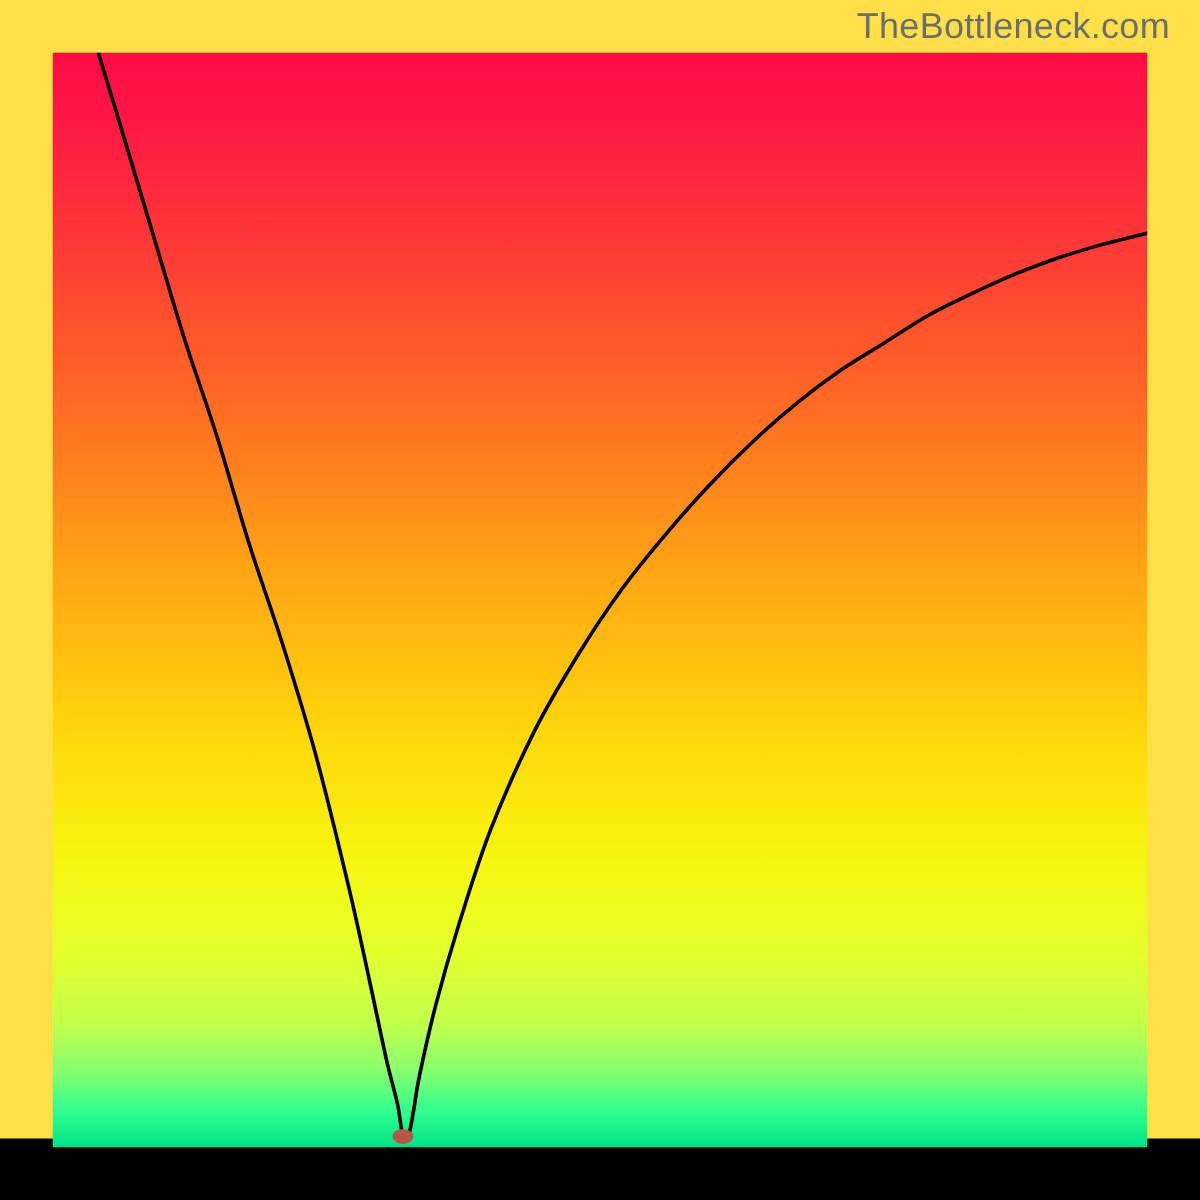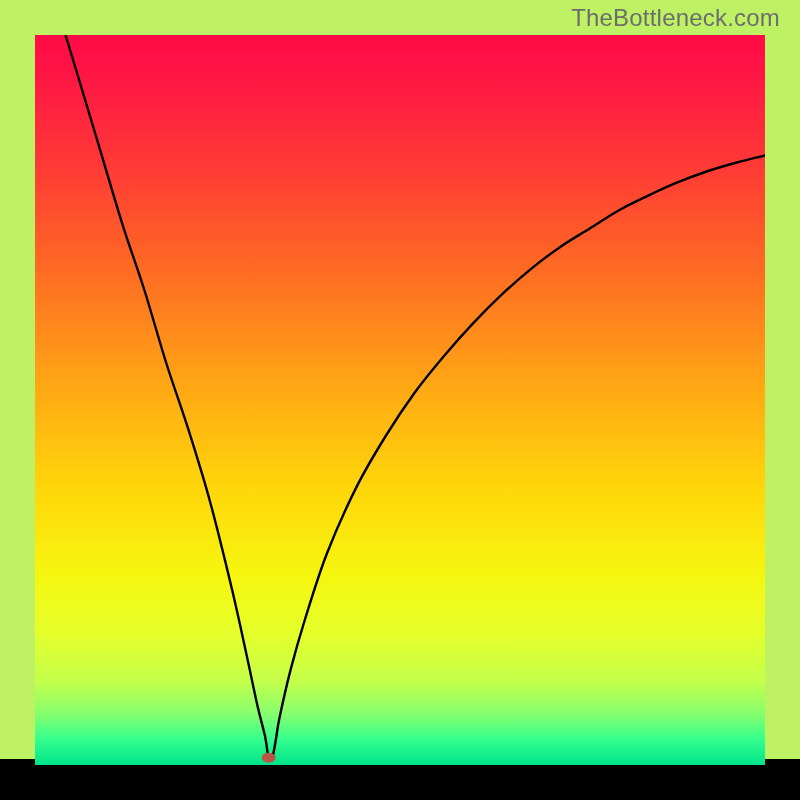--- a/index.html
+++ b/index.html
@@ -8,21 +8,21 @@
     width: 800px;
     height: 800px;
     background: #000;
     overflow: hidden;
     font-family: Arial, Helvetica, sans-serif;
   }
   .outer {
     position: relative;
     width: 800px;
     height: 759px;
-    background: #bef264;
+    background: #fde047;
   }
   .watermark {
     position: absolute;
     top: 4px;
     right: 20px;
     color: #6d6d6d;
     font-size: 24px;
     font-weight: 500;
     letter-spacing: 0.2px;
   }

